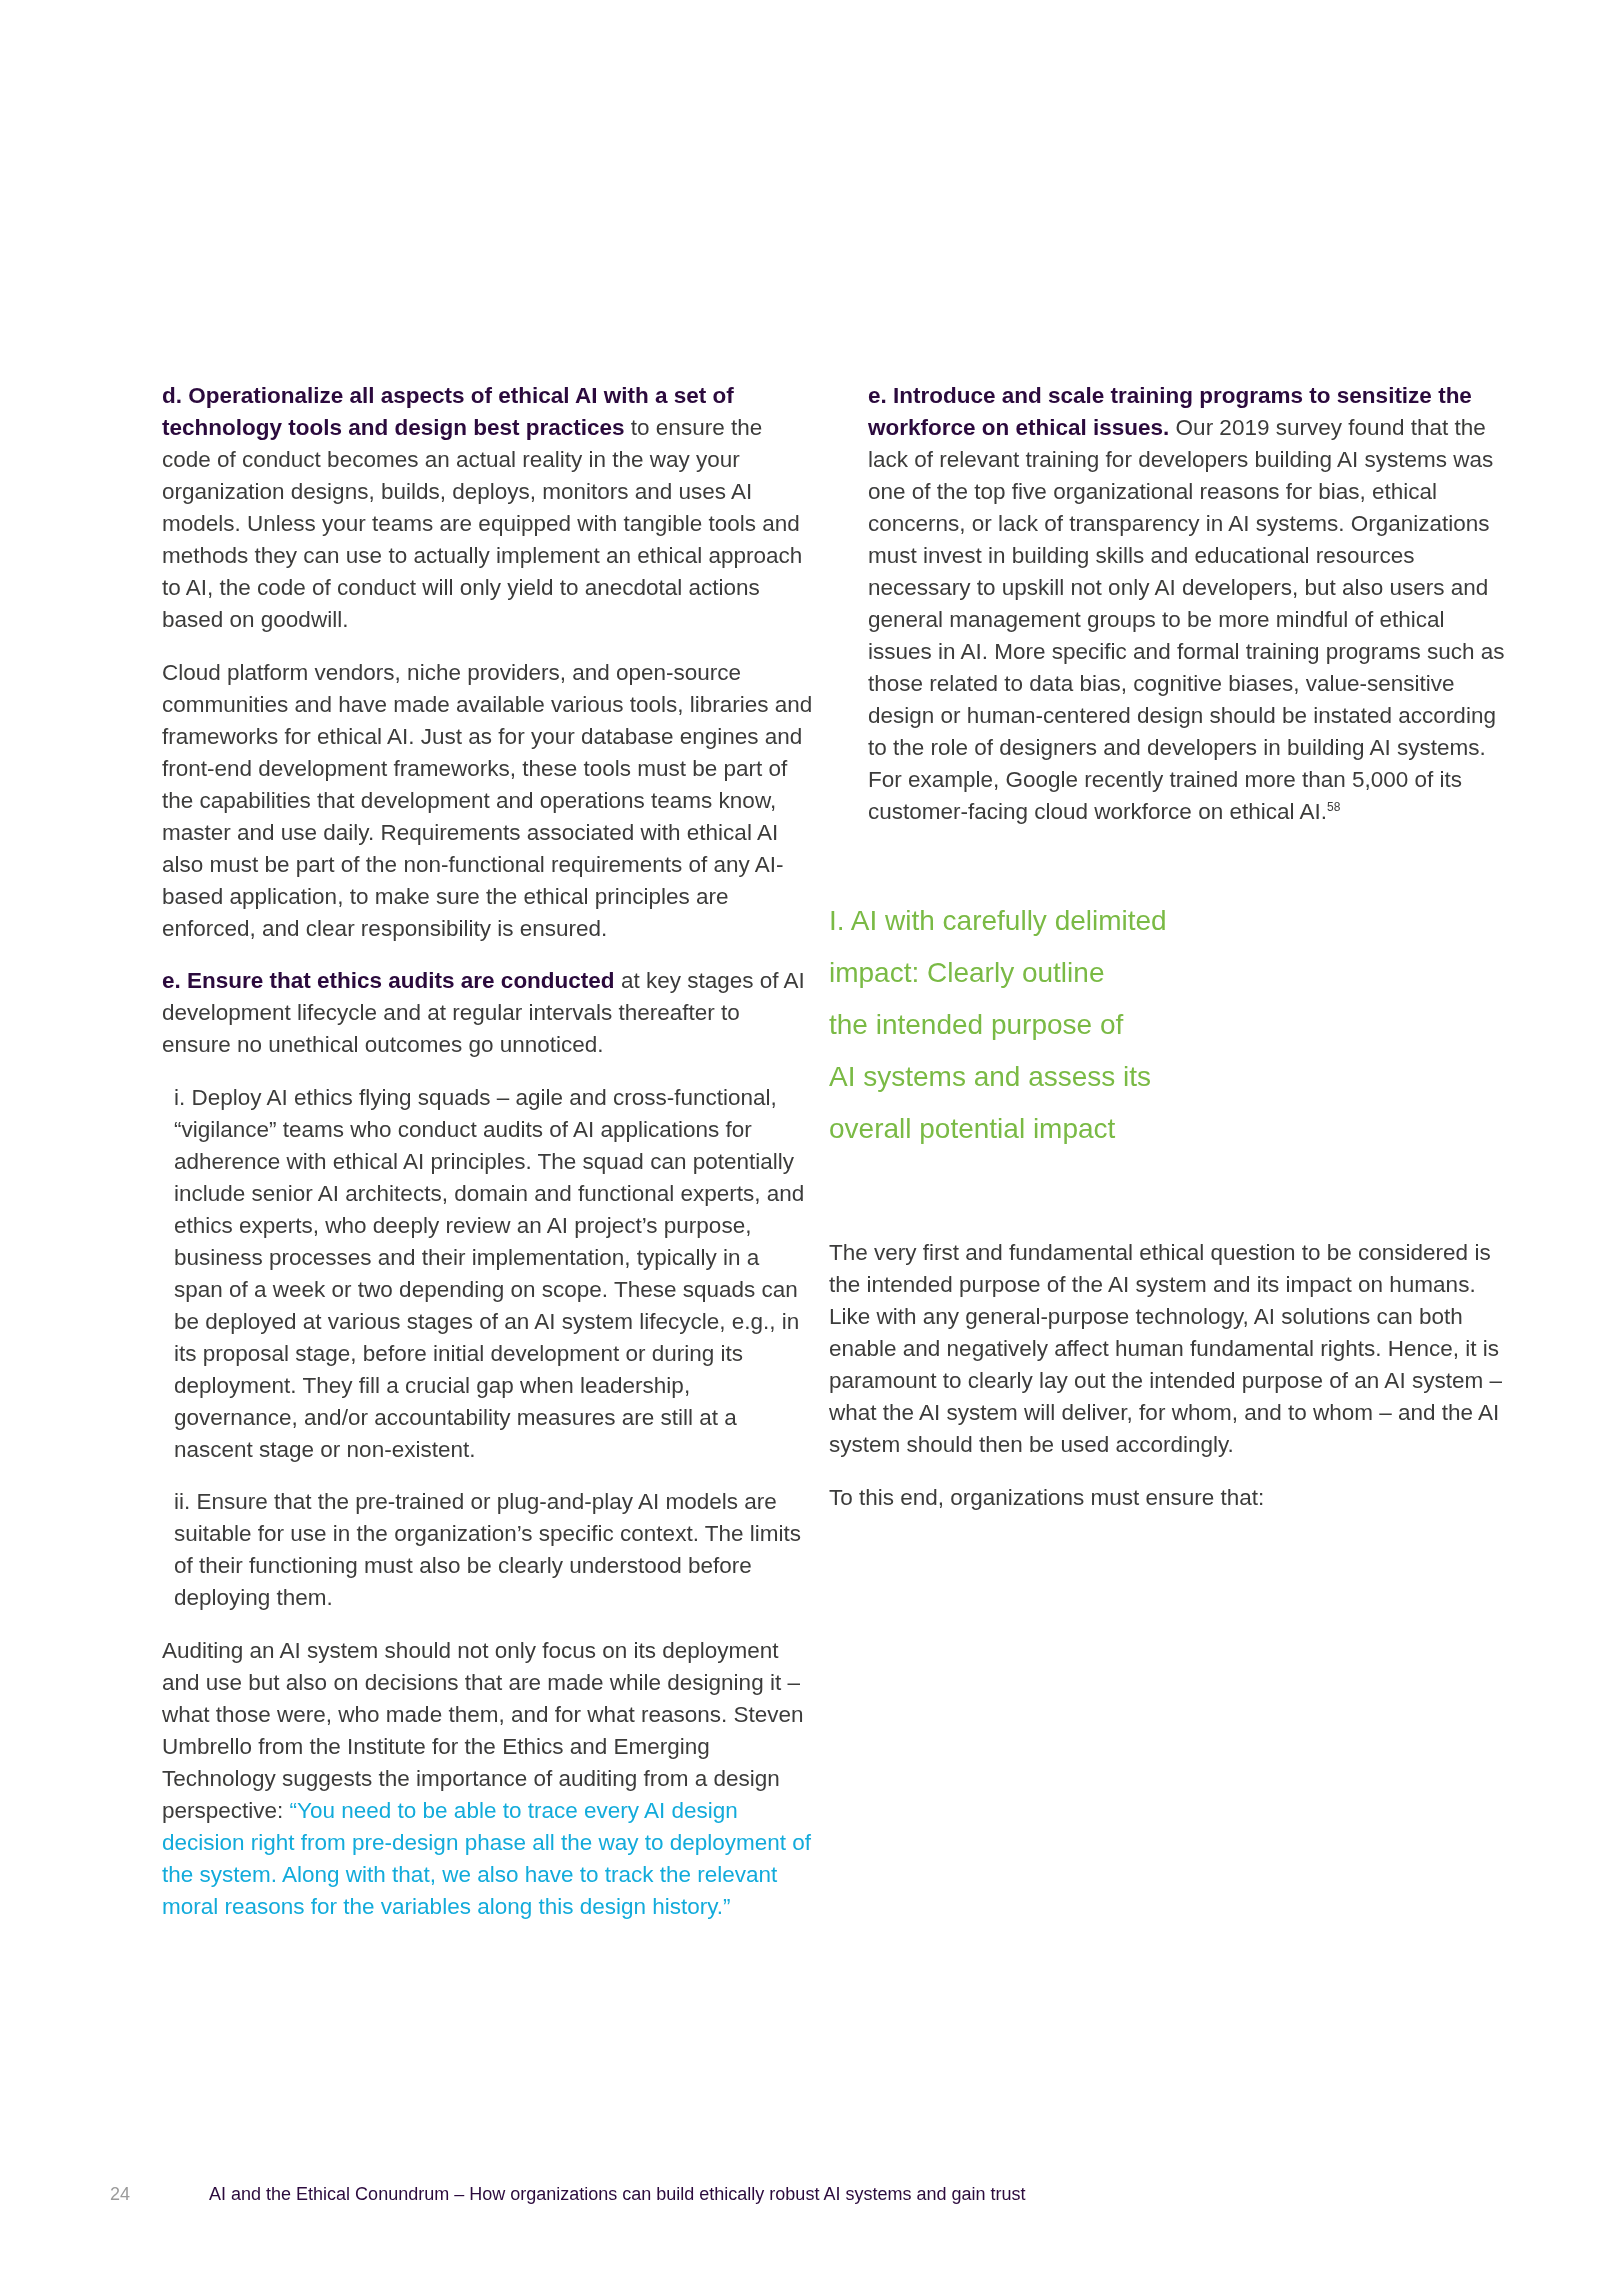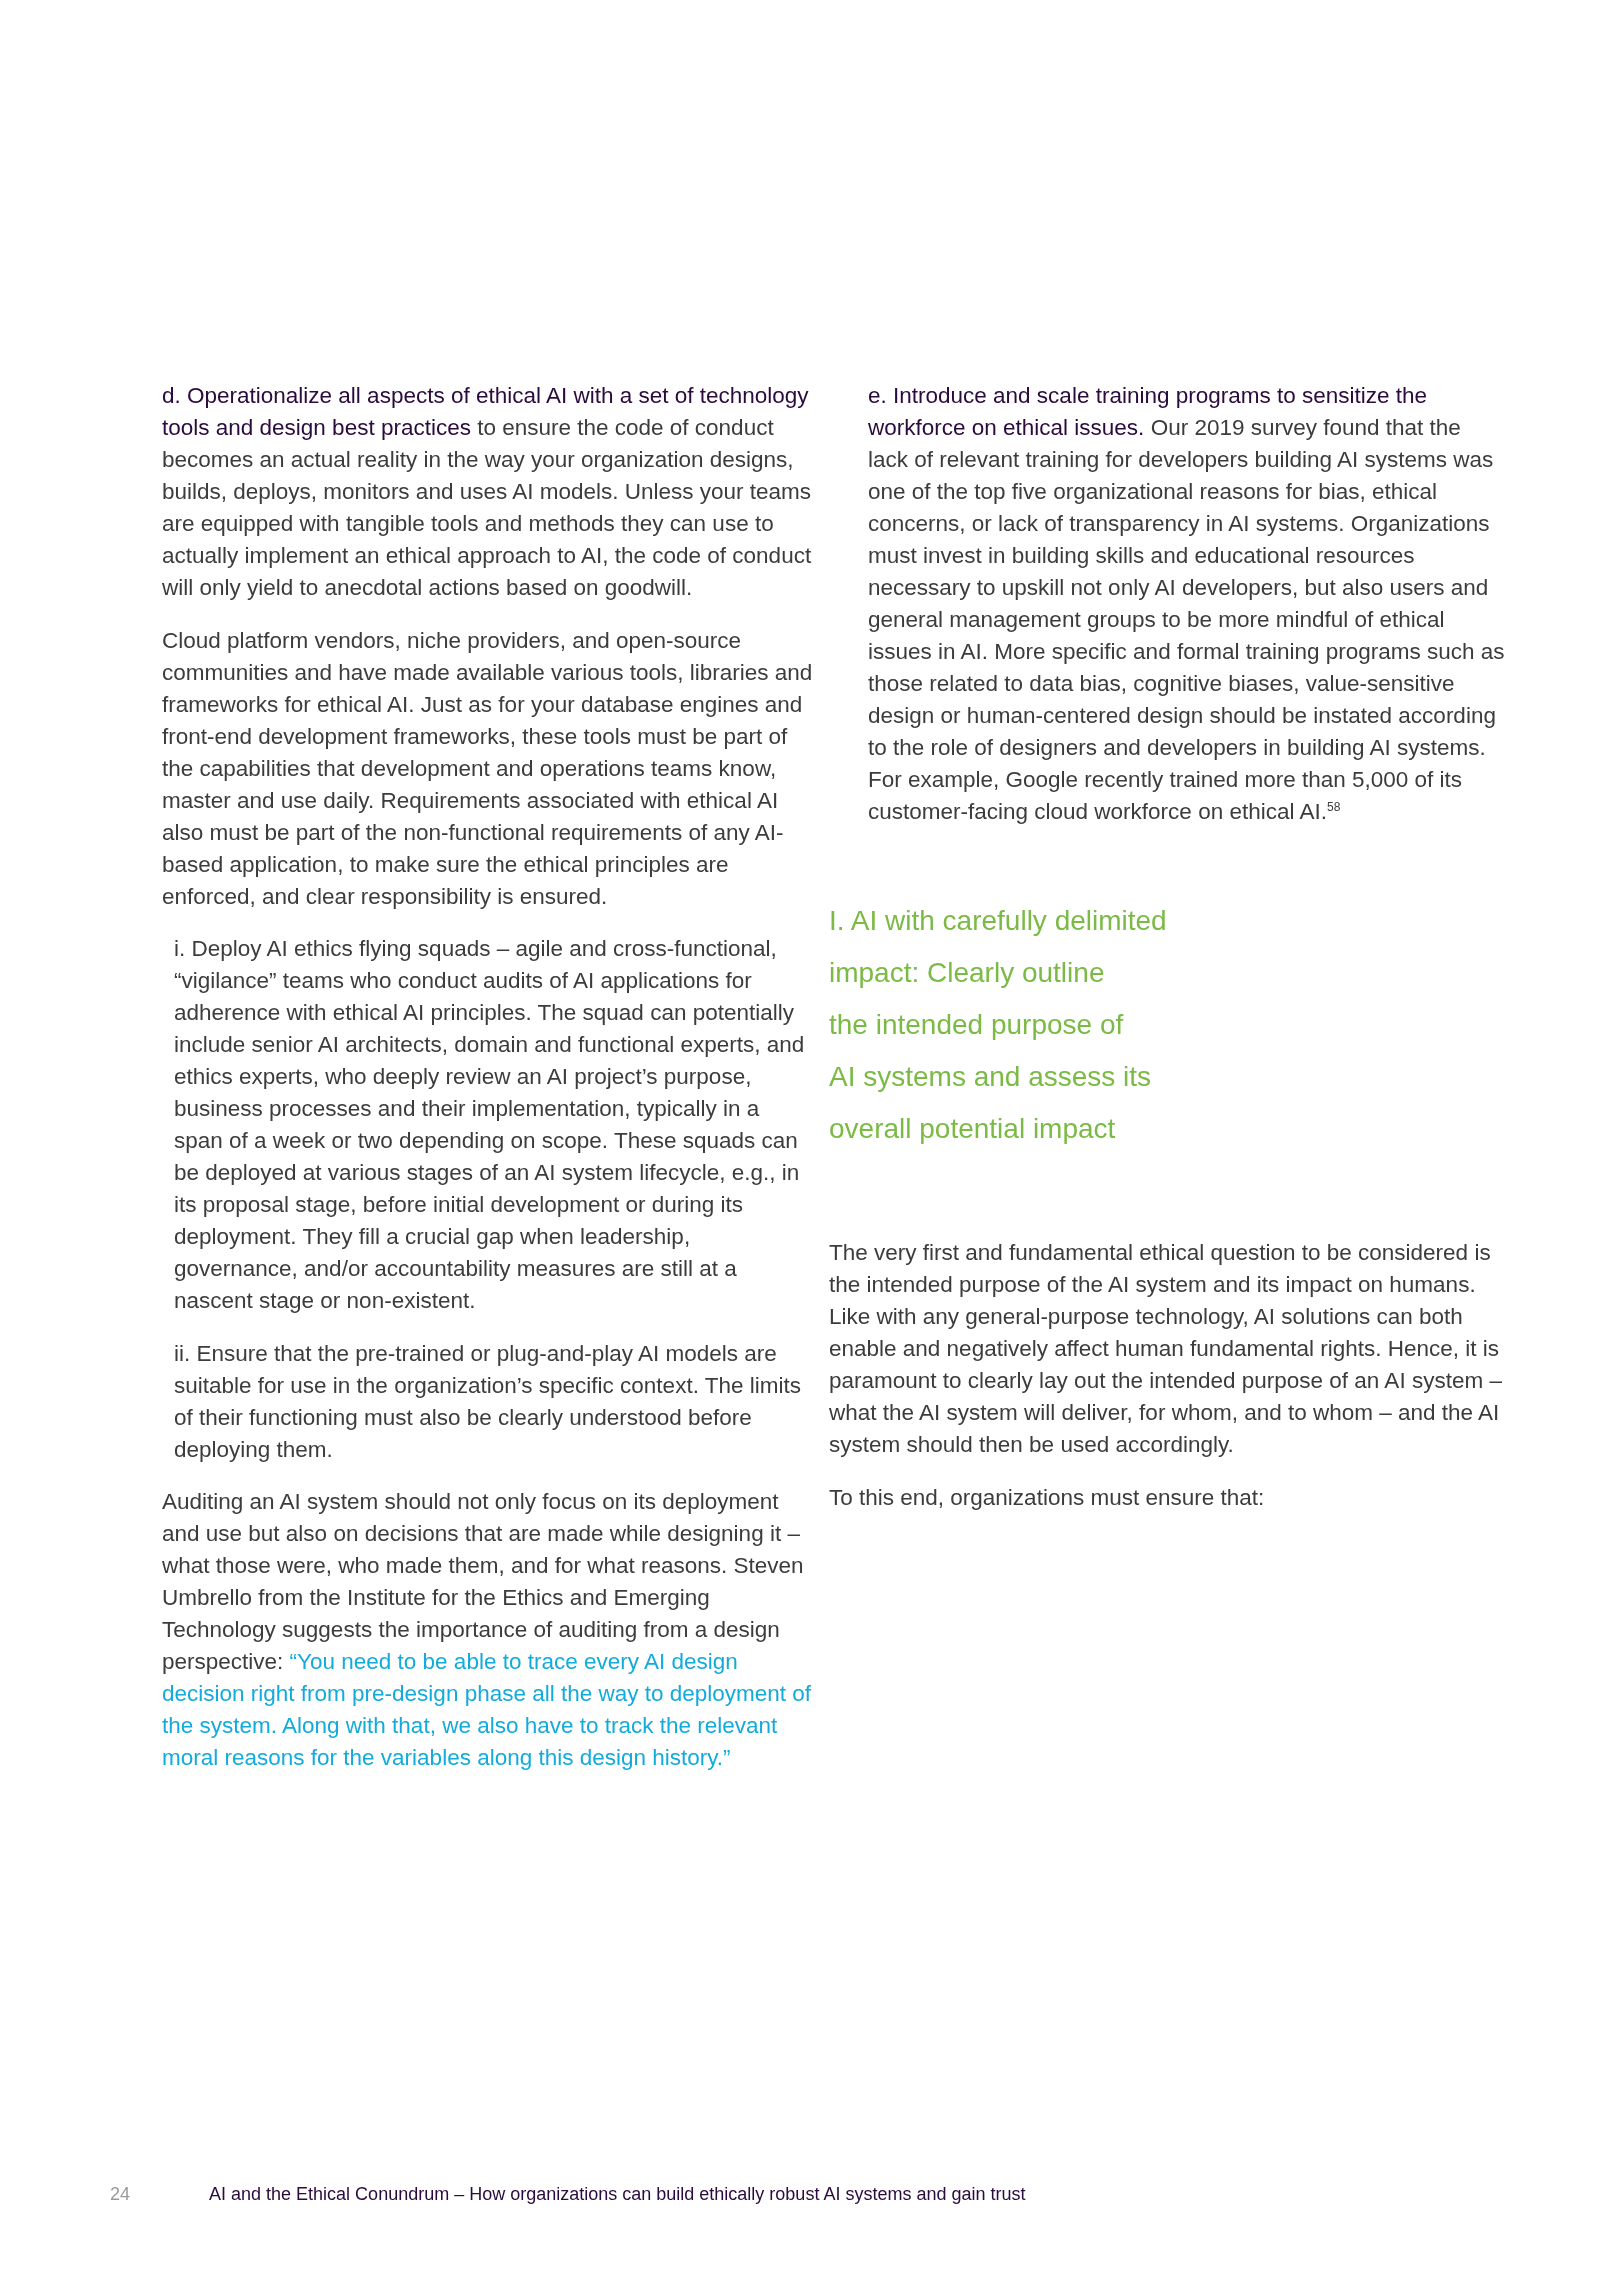--- a/index.html
+++ b/index.html
@@ -26,21 +26,21 @@
     line-height:32px;
     font-weight:400;
     text-align:left;
   }
   .col-left{left:162px;width:652px;}
   .col-right{left:829px;width:678px;}
   .para{margin:0 0 20.6px 0;}
   .para.sub{margin-left:12px;}
   .para.hang-indent{margin-left:39px;}
   .lead{
-    font-weight:normal;
+    font-weight:bold;
     color:var(--lead-purple);
   }
   .quote{
     color:var(--quote-blue);
   }
   sup.footnote{
     font-size:12px;
     vertical-align:super;
     line-height:0;
   }
@@ -73,20 +73,21 @@
 </head>
 <body>
 
 <div>
 
   <section class="col col-left">
     <p class="para"><span class="lead">d. Operationalize all aspects of ethical AI with a set of technology tools and design best practices</span><span> to ensure the code of conduct becomes an actual reality in the way your organization designs, builds, deploys, monitors and uses AI models. Unless your teams are equipped with tangible tools and methods they can use to actually implement an ethical approach to AI, the code of conduct will only yield to anecdotal actions based on goodwill.</span></p>
 
     <p class="para">Cloud platform vendors, niche providers, and open-source communities and have made available various tools, libraries and frameworks for ethical AI. Just as for your database engines and front-end development frameworks, these tools must be part of the capabilities that development and operations teams know, master and use daily. Requirements associated with ethical AI also must be part of the non-functional requirements of any AI-based application, to make sure the ethical principles are enforced, and clear responsibility is ensured.</p>
 
+    <p class="para"><span class="lead">e. Ensure that ethics audits are conducted</span><span> at key stages of AI development lifecycle and at regular intervals thereafter to ensure no unethical outcomes go unnoticed.</span></p>
 
     <p class="para sub">i. Deploy AI ethics flying squads – agile and cross-functional, “vigilance” teams who conduct audits of AI applications for adherence with ethical AI principles. The squad can potentially include senior AI architects, domain and functional experts, and ethics experts, who deeply review an AI project’s purpose, business processes and their implementation, typically in a span of a week or two depending on scope. These squads can be deployed at various stages of an AI system lifecycle, e.g., in its proposal stage, before initial development or during its deployment. They fill a crucial gap when leadership, governance, and/or accountability measures are still at a nascent stage or non-existent.</p>
 
     <p class="para sub">ii. Ensure that the pre-trained or plug-and-play AI models are suitable for use in the organization’s specific context. The limits of their functioning must also be clearly understood before deploying them.</p>
 
     <p class="para"><span>Auditing an AI system should not only focus on its deployment and use but also on decisions that are made while designing it – what those were, who made them, and for what reasons. Steven Umbrello from the Institute for the Ethics and Emerging Technology suggests the importance of auditing from a design perspective: </span><span class="quote">“You need to be able to trace every AI design decision right from pre-design phase all the way to deployment of the system. Along with that, we also have to track the relevant moral reasons for the variables along this design history.”</span></p>
   </section>
 
   <section class="col col-right">
     <p class="para hang-indent"><span class="lead">e. Introduce and scale training programs to sensitize the workforce on ethical issues.</span><span> Our 2019 survey found that the lack of relevant training for developers building AI systems was one of the top five organizational reasons for bias, ethical concerns, or lack of transparency in AI systems. Organizations must invest in building skills and educational resources necessary to upskill not only AI developers, but also users and general management groups to be more mindful of ethical issues in AI. More specific and formal training programs such as those related to data bias, cognitive biases, value-sensitive design or human-centered design should be instated according to the role of designers and developers in building AI systems. For example, Google recently trained more than 5,000 of its customer-facing cloud workforce on ethical AI.</span><sup class="footnote">58</sup></p>

